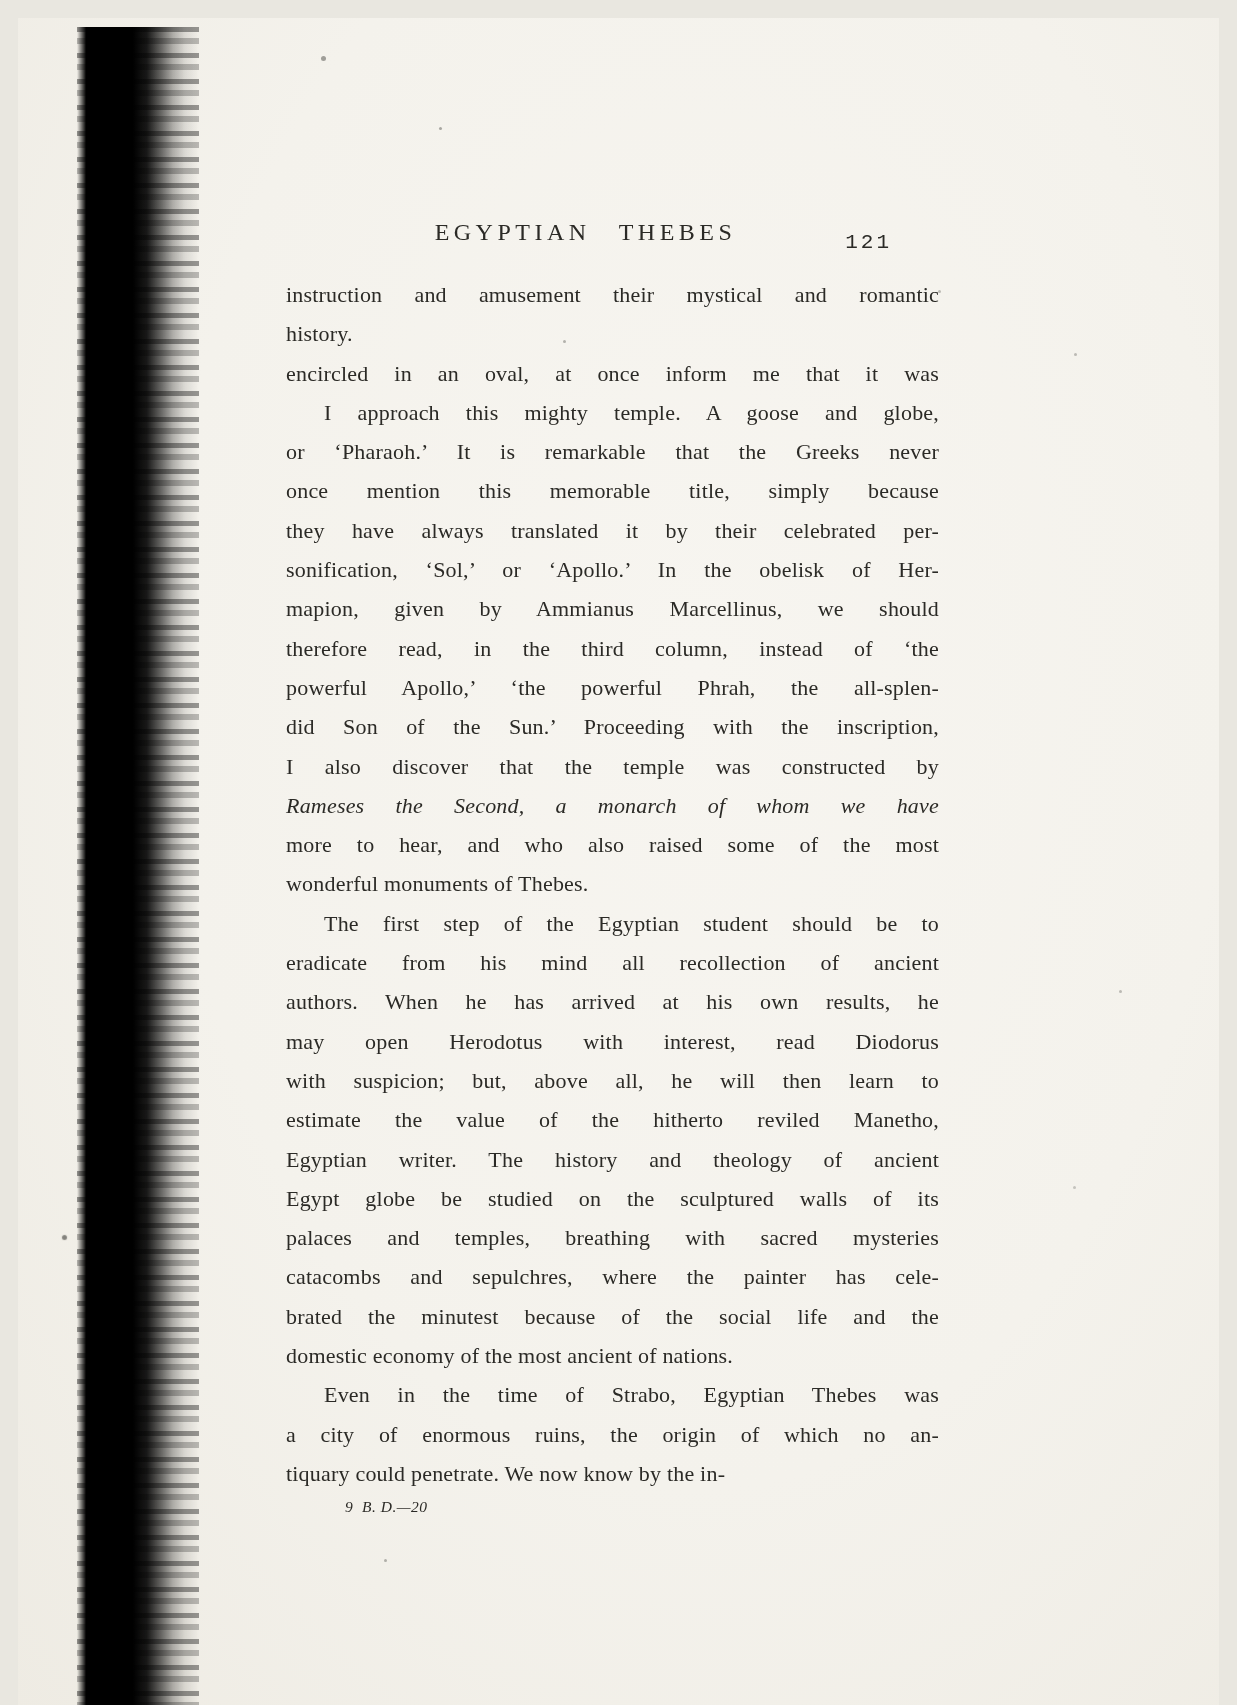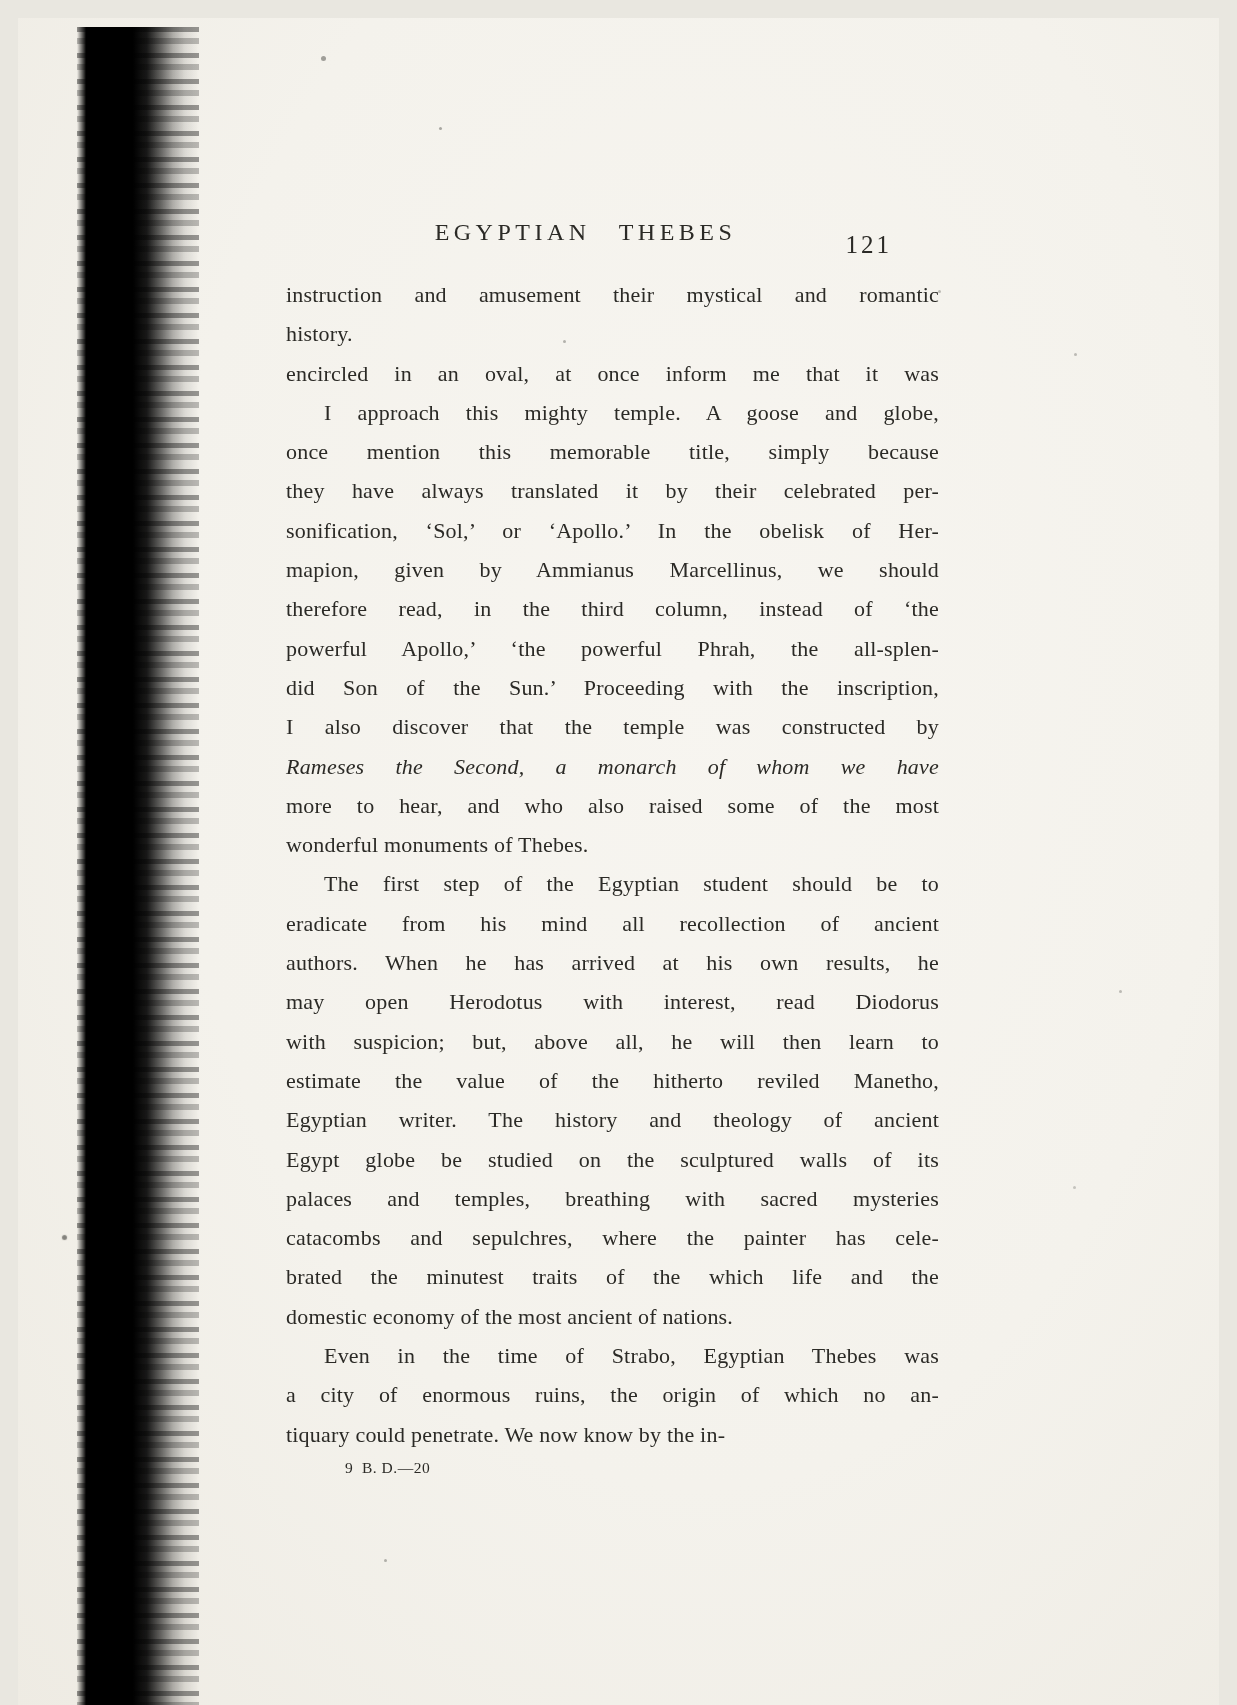--- a/index.html
+++ b/index.html
@@ -81,22 +81,23 @@
     display:block;
     text-align:center;
     font-size:24px;
     letter-spacing:4.5px;
     word-spacing:18px;
     color:var(--ink);
   }
   .pagenum{
     position:absolute;
     right:2px; top:3px;
-    font-size:25px;
+    font-size:21px;
     letter-spacing:3px;
+    font-family:Liberation Mono, monospace;
   }
   .page-body{
     margin-top:29px;
   }
   .line{
     width:653px;
     height:30.3px;
     line-height:30.3px;
     font-size:22px;
     letter-spacing:0.2px;
@@ -114,20 +115,21 @@
   }
   .line.italic{
     font-style:italic;
   }
   .footer{
     margin-top:9px;
     margin-left:86px;
     font-size:15.5px;
     letter-spacing:0.5px;
     white-space:pre;
+    font-style:italic;
   }
 </style>
 </head>
 <body>
 
 <div class="page">
   <div class="binding"></div>
   <div class="specks"></div>
 
   <div class="content">
@@ -138,20 +140,21 @@
 
     <div class="page-body">
 
     <div class="para">
           <div class="line">instruction and amusement their mystical and romantic</div>
           <div class="line last">history.</div>
         </div>
         <div class="para">
           <div class="line">encircled in an oval, at once inform me that it was</div>
           <div class="line indent">I approach this mighty temple.  A goose and globe,</div>
+          <div class="line">or ‘Pharaoh.’  It is remarkable that the Greeks never</div>
           <div class="line">once mention this memorable title, simply because</div>
           <div class="line">they have always translated it by their celebrated per-</div>
           <div class="line">sonification, ‘Sol,’ or ‘Apollo.’  In the obelisk of Her-</div>
           <div class="line">mapion, given by Ammianus Marcellinus, we should</div>
           <div class="line">therefore read, in the third column, instead of ‘the</div>
           <div class="line">powerful Apollo,’ ‘the powerful Phrah, the all-splen-</div>
           <div class="line">did Son of the Sun.’  Proceeding with the inscription,</div>
           <div class="line">I also discover that the temple was constructed by</div>
           <div class="line italic">Rameses the Second, a monarch of whom we have</div>
           <div class="line">more to hear, and who also raised some of the most</div>
@@ -161,21 +164,21 @@
           <div class="line indent">The first step of the Egyptian student should be to</div>
           <div class="line">eradicate from his mind all recollection of ancient</div>
           <div class="line">authors.  When he has arrived at his own results, he</div>
           <div class="line">may open Herodotus with interest, read Diodorus</div>
           <div class="line">with suspicion; but, above all, he will then learn to</div>
           <div class="line">estimate the value of the hitherto reviled Manetho,</div>
           <div class="line">Egyptian writer.  The history and theology of ancient</div>
           <div class="line">Egypt globe be studied on the sculptured walls of its</div>
           <div class="line">palaces and temples, breathing with sacred mysteries</div>
           <div class="line">catacombs and sepulchres, where the painter has cele-</div>
-          <div class="line">brated the minutest traits of the which life and the</div>
+          <div class="line">brated the minutest because of the social life and the</div>
           <div class="line last">domestic economy of the most ancient of nations.</div>
         </div>
         <div class="para">
           <div class="line indent">Even in the time of Strabo, Egyptian Thebes was</div>
           <div class="line">a city of enormous ruins, the origin of which no an-</div>
           <div class="line last">tiquary could penetrate.  We now know by the in-</div>
         </div>
       </div>
 
     <div class="footer">9  B. D.—20</div>

